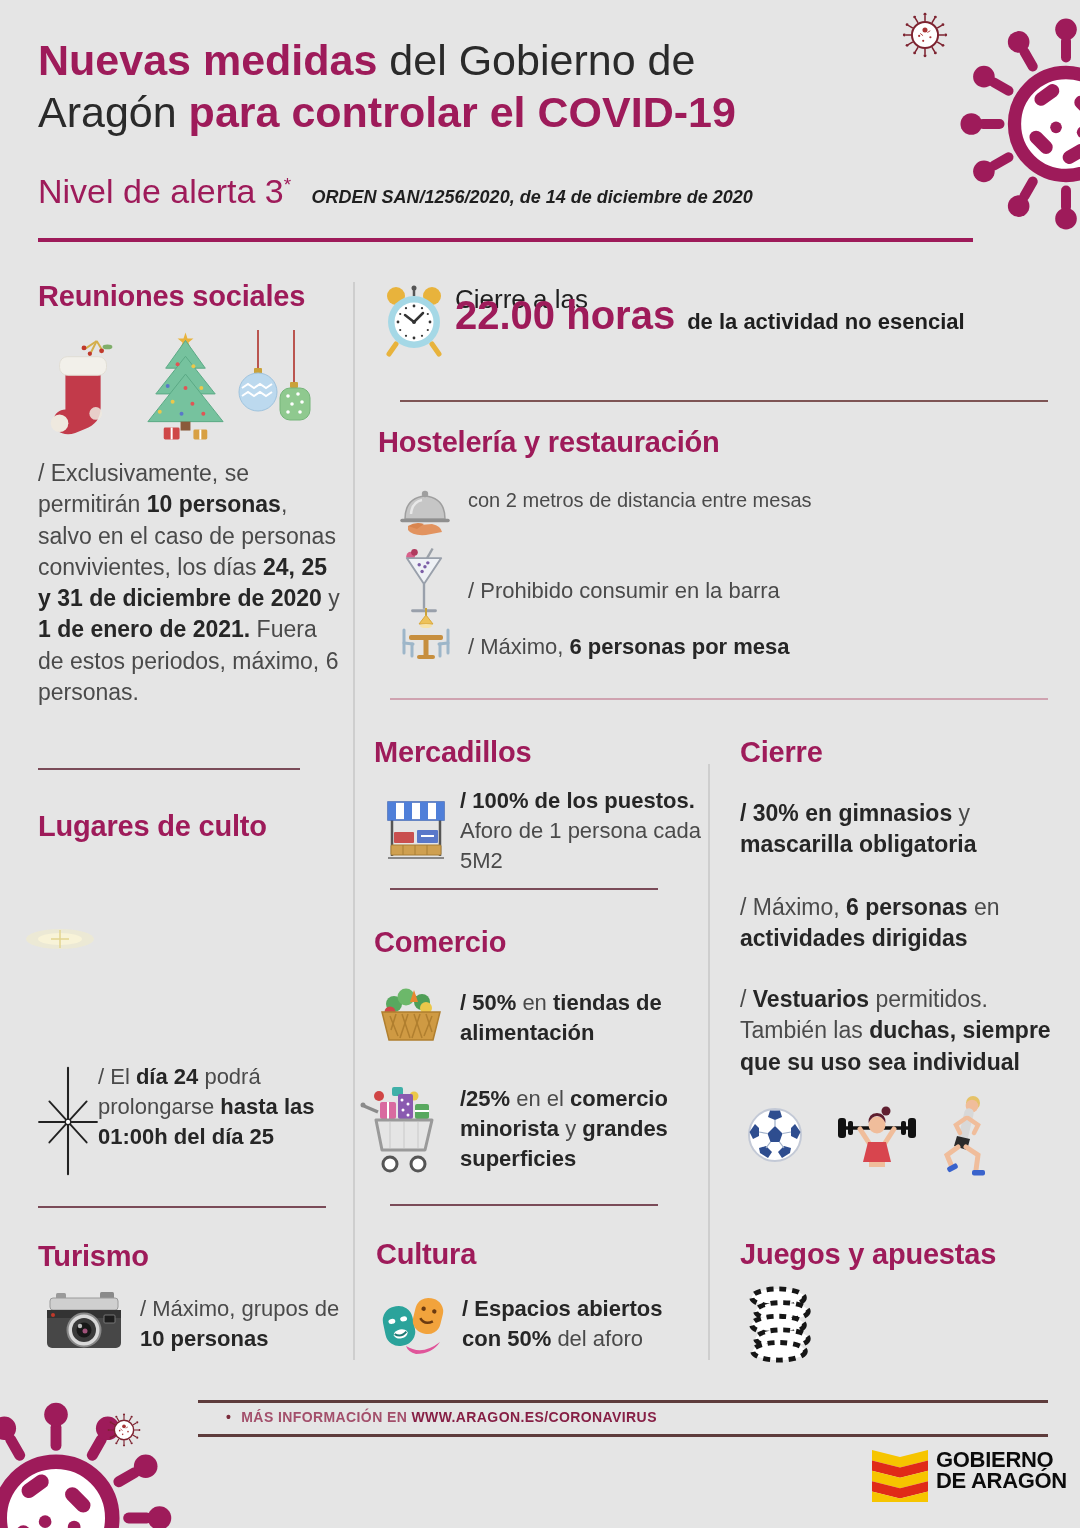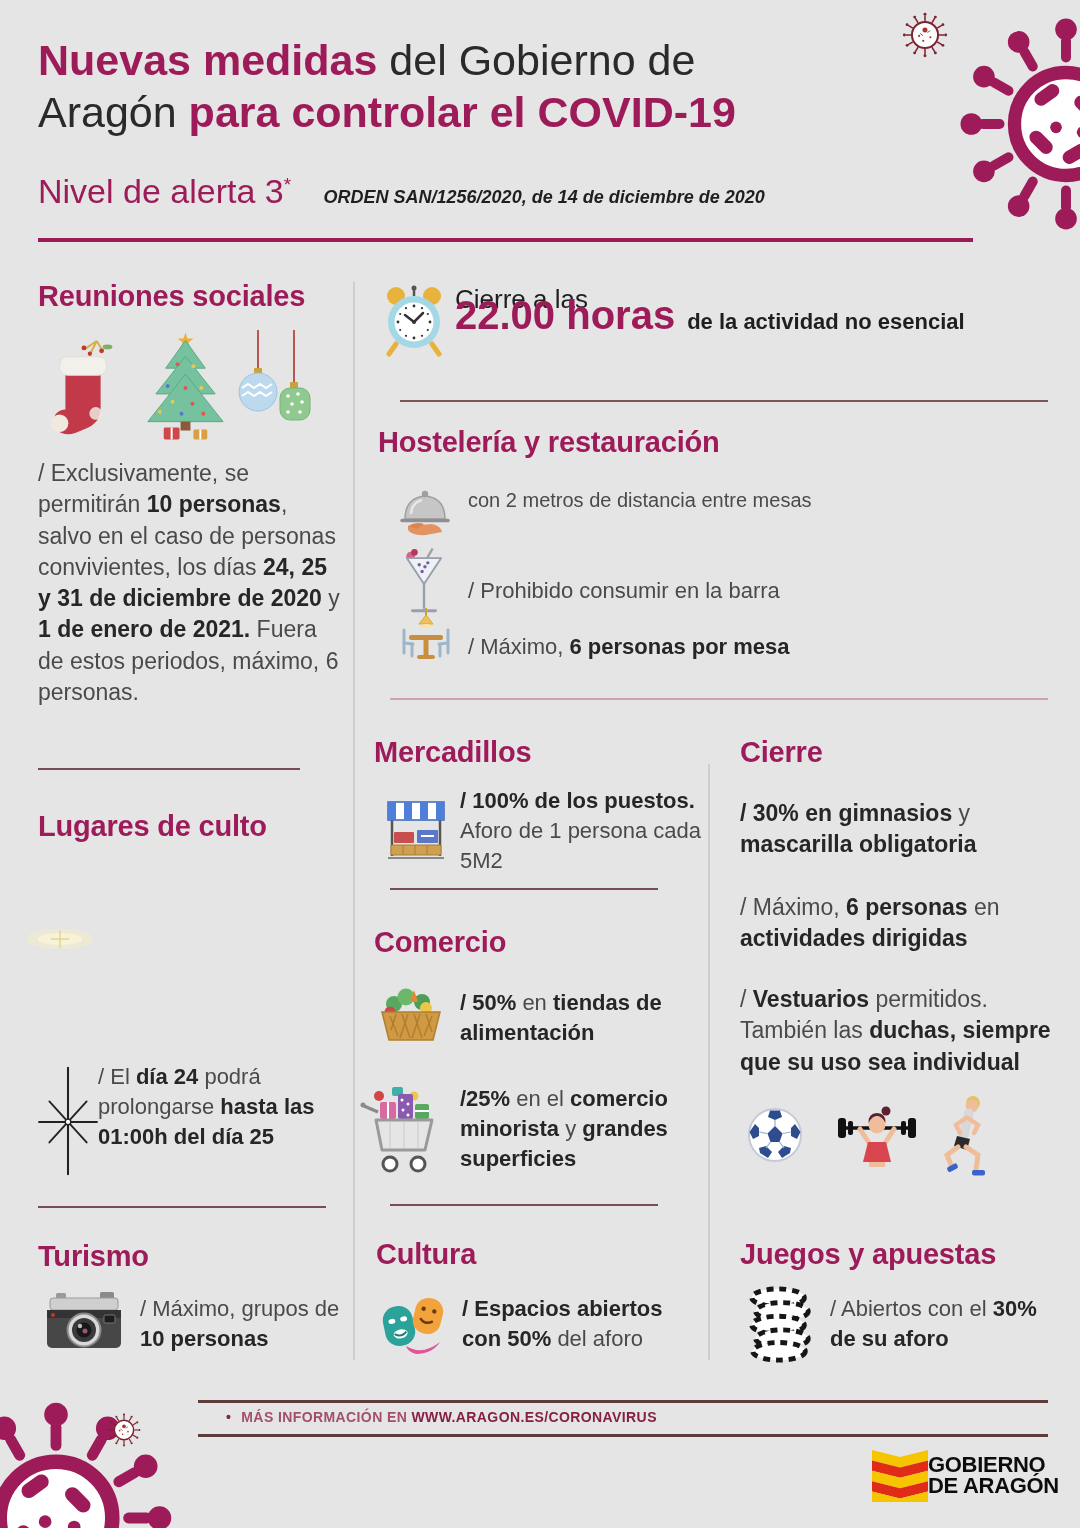--- a/index.html
+++ b/index.html
@@ -3,36 +3,36 @@
 <meta charset="utf-8">
 <style>
   *{box-sizing:border-box}
   body{margin:0;background:#9a9a9a;display:flex;justify-content:center;font-family:"Liberation Sans",sans-serif}
   .page{position:relative;width:1080px;height:1528px;background:#e5e5e5;overflow:hidden;color:#4a4a4a}
   .abs{position:absolute}
   .t1{font-size:43px;line-height:1.22;font-weight:500;color:#2a2a2a;margin:0}
   .acc{color:#9e1b5a;font-weight:800}
   .alert{font-size:34px;font-weight:400;color:#9e1b5a}
   .alert sup{font-size:19px}
-  .order{font-size:18px;font-style:italic;font-weight:600;color:#1f1f1f;margin-left:28px}
+  .order{font-size:18px;font-style:italic;font-weight:600;color:#1f1f1f;margin-left:16px}
   .sec-title{font-size:29px;font-weight:800;color:#9e1b5a;margin:0;letter-spacing:-.2px}
   .bt{font-size:22px;line-height:1.36;color:#4a4a4a;margin:0}
   .bt .b{font-weight:800;color:#262626}
   .f23{font-size:23px}
   .f20{font-size:20px}
   .nowrap{white-space:nowrap}
   .hline{height:2px;background:#7a4b58}
   .vline{width:2px;background:#cecece}
   .c-intro{font-size:26px;font-weight:400;color:#1f1f1f}
   .c-time{font-size:40px;font-weight:800;color:#9e1b5a}
   .c-suf{font-size:22px;font-weight:800;color:#1f1f1f;margin-left:12px}
   .finfo{font-size:14px;font-weight:600;color:#a34f6b;letter-spacing:.4px}
   .finfo .url{color:#861f45;font-weight:800}
   .finfo .blt{margin-right:10px;color:#7a2a3a}
-  .logo{display:flex;align-items:center;}
+  .logo{display:flex;align-items:flex-start;gap:8px}
   .logo-text{font-size:22px;font-weight:800;color:#0c0c0c;line-height:.95;letter-spacing:-.3px}
 </style>
 </head>
 <body>
 
 <div class="page">
 
   <svg width="0" height="0" style="position:absolute" aria-hidden="true">
     <defs>
       <g id="vbig" stroke="#9e1b5a" fill="none" stroke-linecap="round">
@@ -497,21 +497,20 @@
   <h2 class="abs sec-title" style="left:740px;top:1238px">Juegos y apuestas</h2>
   <svg class="abs" style="left:746px;top:1286px" width="68" height="78" viewBox="0 0 68 80">
     <g fill="#fff" stroke="#161616" stroke-width="5" stroke-dasharray="7 6">
       <ellipse cx="32" cy="12" rx="27" ry="9"></ellipse>
       <ellipse cx="36" cy="26" rx="27" ry="9"></ellipse>
       <ellipse cx="32" cy="40" rx="27" ry="9"></ellipse>
       <ellipse cx="36" cy="54" rx="27" ry="9"></ellipse>
       <ellipse cx="33" cy="67" rx="27" ry="9"></ellipse>
     </g>
   </svg>
-  <p class="abs bt" style="left:830px;top:1294px;width:235px"><span>/ Abiertos con el </span><span class="b">30% de su aforo</span></p>
 
   <div class="abs" style="left:198px;top:1400px;width:850px;height:3px;background:#5e3c3c"></div>
   <div class="abs finfo" style="left:226px;top:1409px">
     <span class="blt">•</span><span>MÁS INFORMACIÓN EN </span><span class="url">WWW.ARAGON.ES/CORONAVIRUS</span>
   </div>
   <div class="abs" style="left:198px;top:1434px;width:850px;height:3px;background:#5e3c3c"></div>
   <div class="abs logo" style="left:872px;top:1450px">
     <svg width="56" height="52" viewBox="0 0 56 52">
       <path d="M0,0 L28,7 L56,0 L56,10.4 L28,17.4 L0,10.4 Z" fill="#f6c500"></path>
       <path d="M0,10.4 L28,17.4 L56,10.4 L56,20.8 L28,27.8 L0,20.8 Z" fill="#e02b18"></path>

